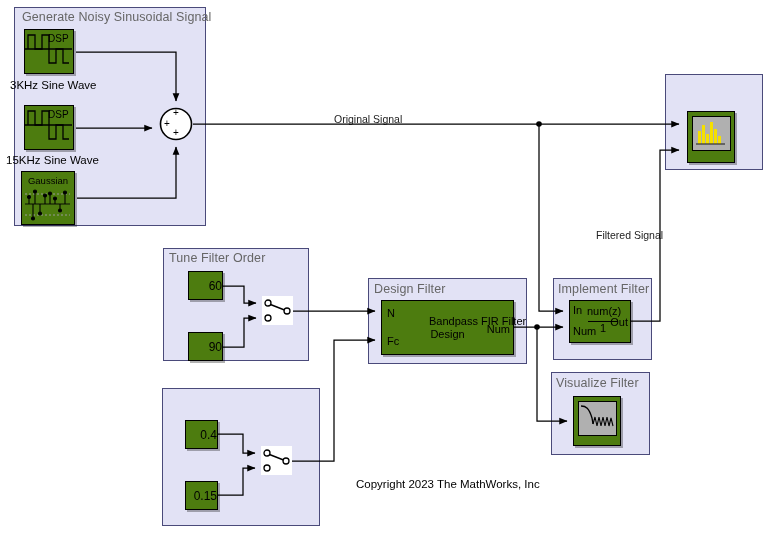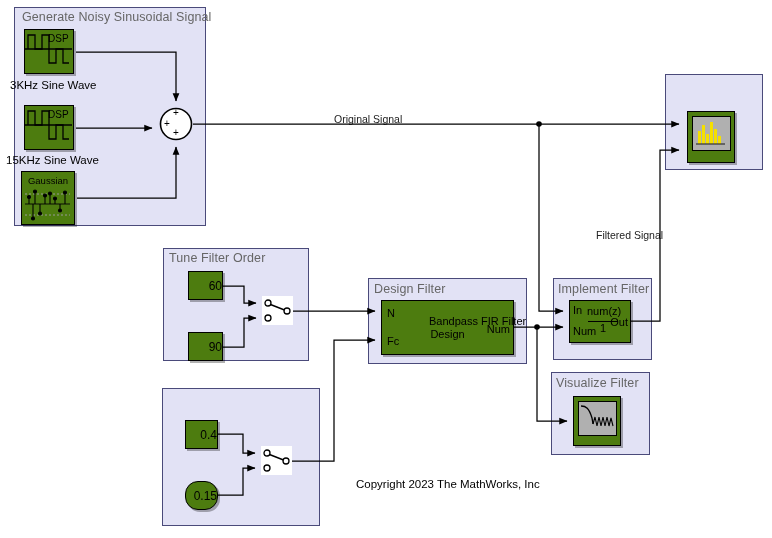--- a/index.html
+++ b/index.html
@@ -215,21 +215,21 @@
         <path d="M14,22 l2,-7 l2,9 l2,-9 l2,9 l2,-9 l2,9 l2,-9 l2,9 l2,-8 l2,8" fill="none" stroke="#000" stroke-width="1.1"></path>
       </svg>
     </div>
   </div>
 
   <div class="area" style="left:162px; top:388px; width:158px; height:138px;"></div>
 
   <div class="blk" style="left:185px; top:420px; width:33px; height:29px;">
     <span class="const-val" style="top:8px;">0.4</span>
   </div>
-  <div class="blk" style="left:185px; top:481px; width:33px; height:29px;border-radius:13px;">
+  <div class="blk" style="left:185px; top:481px; width:33px; height:29px;">
     <span class="const-val" style="top:8px;">0.15</span>
   </div>
   <div class="abs" style="left:261px; top:446px; width:31px; height:29px; background:#ffffff;">
     <svg width="31" height="29" viewBox="0 0 31 29">
       <circle cx="6" cy="7" r="3" fill="#fff" stroke="#000" stroke-width="1.3"></circle>
       <circle cx="6" cy="22" r="3" fill="#fff" stroke="#000" stroke-width="1.3"></circle>
       <circle cx="25" cy="15" r="3" fill="#fff" stroke="#000" stroke-width="1.3"></circle>
       <line x1="8.5" y1="8.5" x2="22.5" y2="14" stroke="#000" stroke-width="1.4"></line>
     </svg>
   </div>

